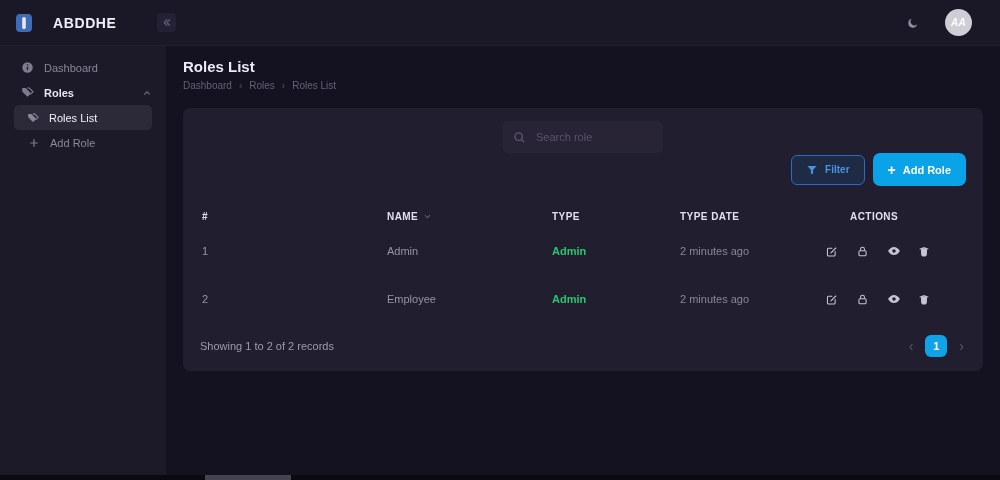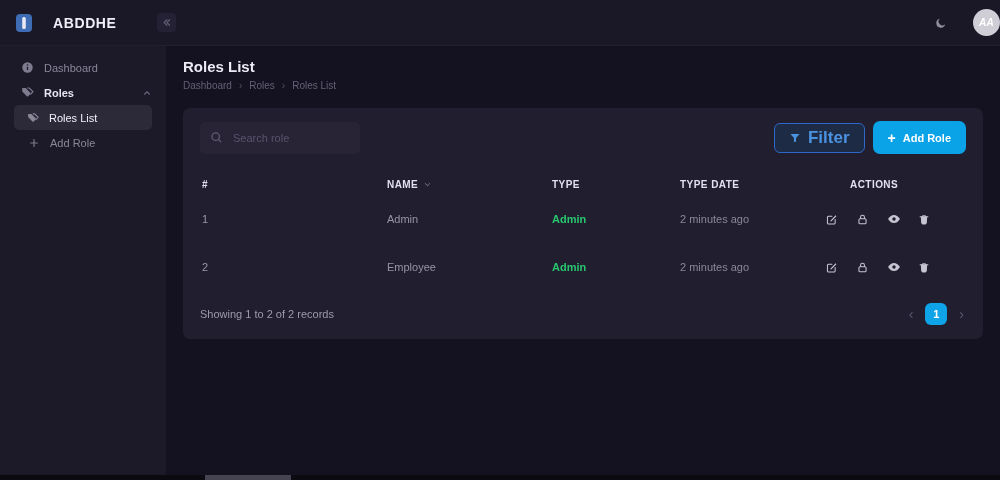--- a/index.html
+++ b/index.html
@@ -17,21 +17,21 @@
     height:46px; background:#1a1727; display:flex; align-items:center;
     border-bottom:1px solid rgba(255,255,255,0.035);
   }
   .brand { width:166px; display:flex; align-items:center; gap:20px; padding-left:15px; flex:none; }
   .brand-text { color:#f0eef8; font-size:14px; font-weight:800; letter-spacing:0.6px; }
   .sidebar-toggle {
     width:19px; height:19px; margin-left:-9px; background:#242134; border:none;
     border-radius:4px; color:#5d5a72; display:flex; align-items:center; justify-content:center;
     cursor:pointer; padding:0;
   }
-  .topbar-right { margin-left:auto; display:flex; align-items:center; gap:26px; padding-right:0;font-style:italic; }
+  .topbar-right { margin-left:auto; display:flex; align-items:center; gap:26px; padding-right:28px;font-style:italic; }
   .moon-btn { background:none; border:none; padding:0; cursor:pointer; color:#8f8d9e; }
   .avatar {
     width:27px; height:27px; border-radius:50%; background:#cfced6; color:#ffffff;
     font-size:10px; font-weight:700; letter-spacing:0.3px;
     display:flex; align-items:center; justify-content:center; cursor:pointer;
   }
 
   
   .shell { display:flex; height:429px; }
   .sidebar { width:166px; flex:none; background:#1c1929; padding-top:9px; }
@@ -51,35 +51,35 @@
 
   
   .content { flex:1; padding:12px 17px 0 17px; }
   .page-title { color:#eceaf4; font-size:15px; font-weight:700; }
   .breadcrumb { margin-top:5px; display:flex; align-items:center; gap:7px; font-size:10px; color:#646176; }
   .breadcrumb .sep { color:#55526a; font-size:10px; }
   .breadcrumb .crumb { cursor:pointer; }
 
   .card { margin-top:17px; background:#211e2f; border-radius:7px; padding:13px 17px 14px 17px; }
 
-  .toolbar { display:flex; align-items:center; }
+  .toolbar { display:flex; align-items:center;flex-direction:column; }
   .search-box {
     width:160px; height:32px; background:#282436; border-radius:5px;
     display:flex; align-items:center; gap:8px; padding:0 10px;
   }
   .search-box .search-ic { color:#5d5a72; flex:none; }
   .search-box input {
     background:transparent; border:none; outline:none; width:100%;
     color:#cfcde0; font-size:11px; font-family:"Liberation Sans", sans-serif;
   }
   .search-box input::placeholder { color:#56536c; }
   .toolbar-right { margin-left:auto; display:flex; align-items:center; gap:8px; }
   .btn-filter {
     height:30px; padding:0 14px; background:#1d2b45; border:1px solid #2e68c8;
-    border-radius:6px; color:#4b92e0; font-size:17px; font-weight:600;
+    border-radius:6px; color:#4b92e0; font-size:10px; font-weight:600;
     display:flex; align-items:center; gap:7px; cursor:pointer;
     font-family:"Liberation Sans", sans-serif;
   }
   .btn-add {
     height:33px; padding:0 15px; background:#0aa3e8; border:none; border-radius:7px;
     color:#ffffff; font-size:11px; font-weight:700;
     display:flex; align-items:center; gap:7px; cursor:pointer;
     font-family:"Liberation Sans", sans-serif;
   }
   .btn-add .plus { font-size:14px; font-weight:700; line-height:1; }

